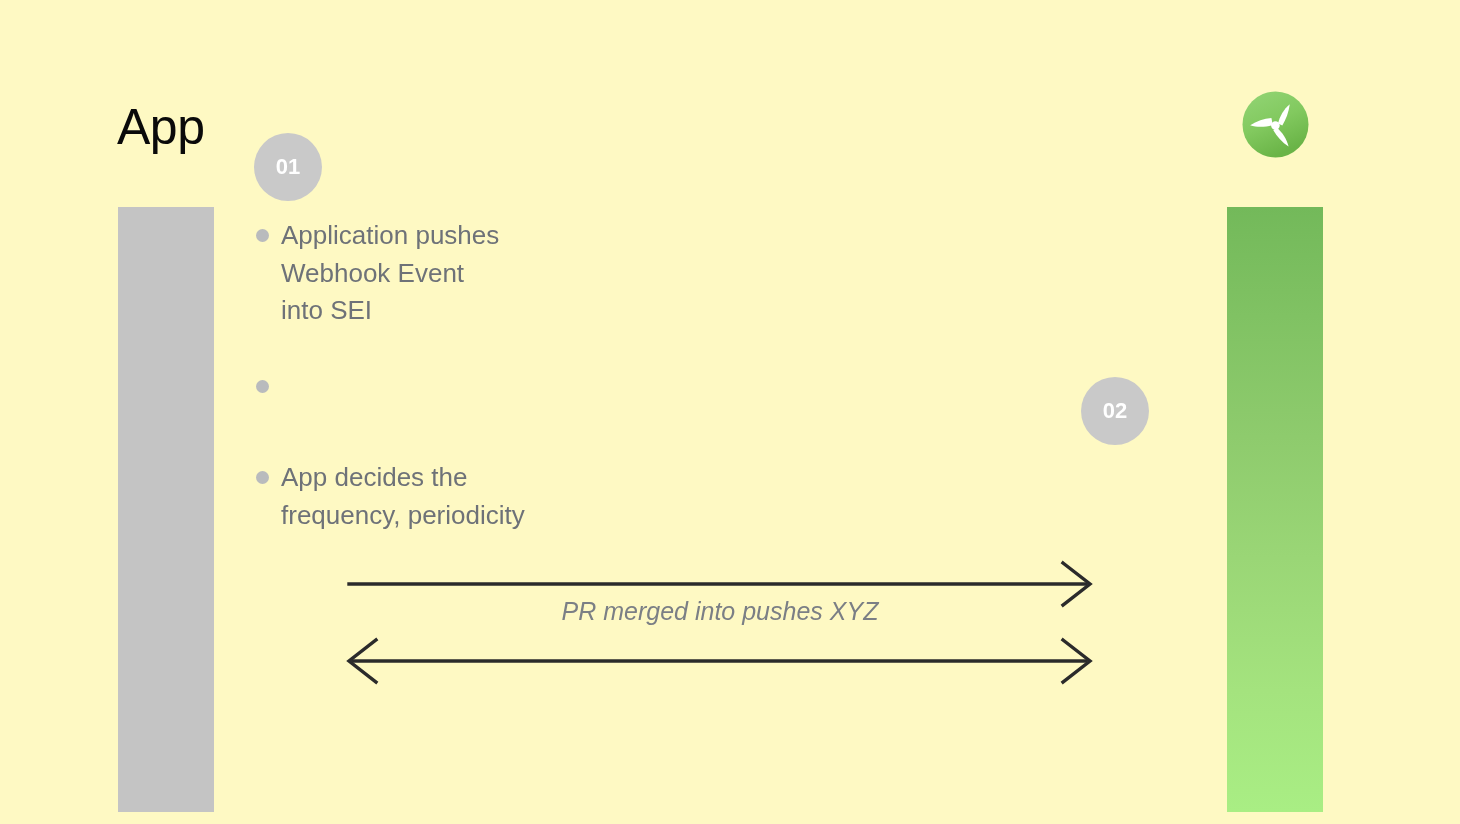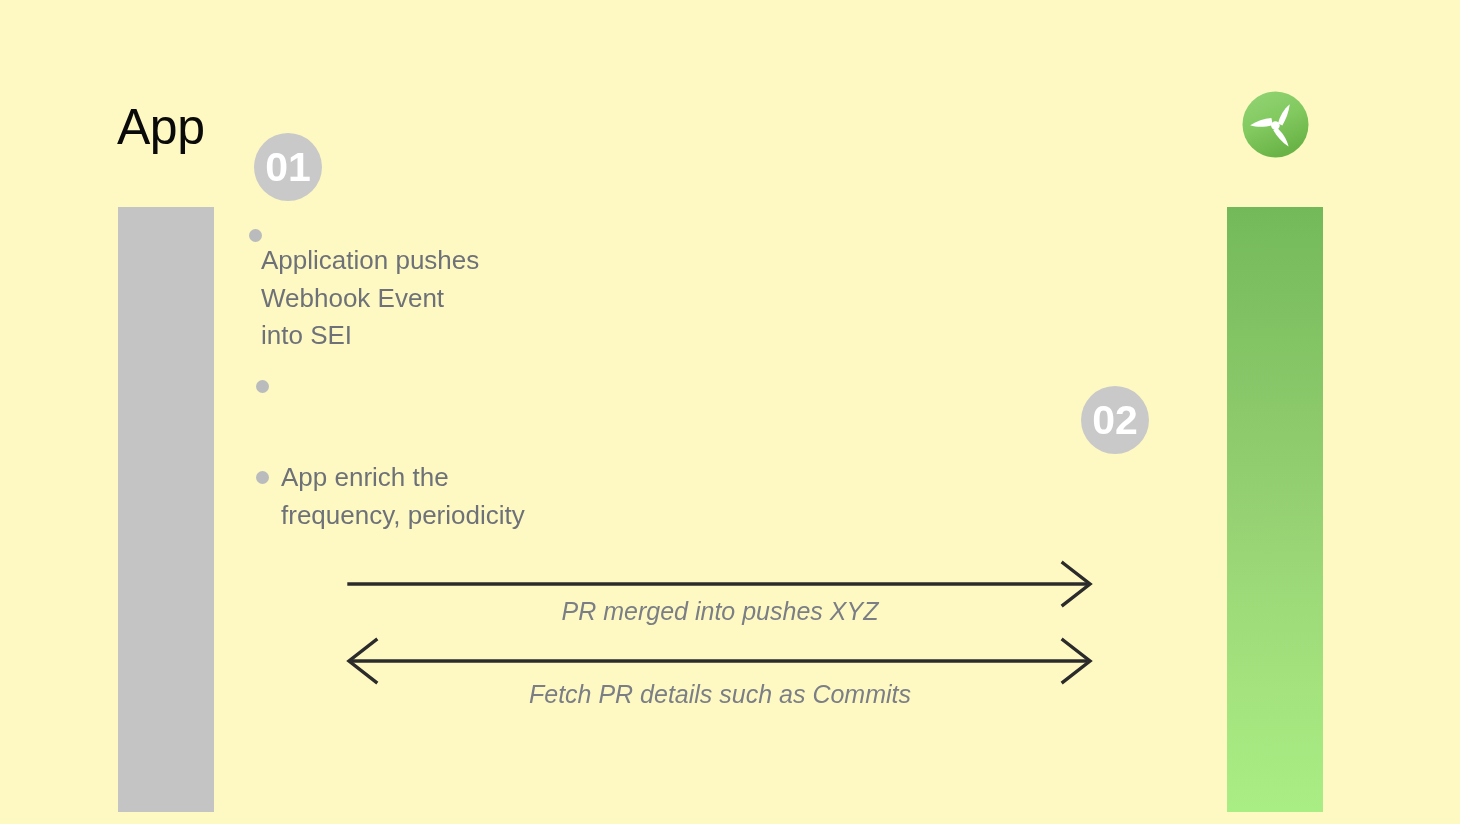--- a/index.html
+++ b/index.html
@@ -54,29 +54,29 @@
   }
 
   
   .step-badge {
     position: absolute;
     width: 68px;
     height: 68px;
     border-radius: 50%;
     background: #c9c9c9;
     color: #ffffff;
-    font-size: 41px;
+    font-size: 22px;
     font-weight: 700;
     display: flex;
     align-items: center;
     justify-content: center;
     letter-spacing: 0px;
   }
   #badge-01 { left: 254px;  top: 133px; }
-  #badge-02 { left: 1081px; top: 386px; }
+  #badge-02 { left: 1081px; top: 377px; }
 
   
   .bullet {
     position: absolute;
     display: flex;
     align-items: flex-start;
     font-size: 26px;
     line-height: 37.5px;
     color: #6e7278;
   }
@@ -89,21 +89,21 @@
     margin-top: 12px;
   }
   .bullet .txt { white-space: pre-line; }
 
   
   .bullet.left .txt { margin-left: 12px; }
   
   .bullet.right { flex-direction: row-reverse; text-align: right; }
   .bullet.right .txt { margin-right: 12px; }
 
-  #bullet-a { left: 249px; top: 217px; flex-direction: column; }
+  #bullet-a { left: 256px; top: 217px; }
   #bullet-b { left: 256px; top: 368px; }
   #bullet-c { left: 256px; top: 459px; }
   #bullet-d { left: 935px; top: 462px; width: 250px; justify-content: flex-start; }
 
   
   #arrows {
     position: absolute;
     left: 0;
     top: 0;
     width: 1460px;
@@ -164,35 +164,34 @@
 Webhook Event
 into SEI</span>
   </div>
 
   <div class="bullet left" id="bullet-b">
     <span class="dot"></span>
   </div>
 
   <div class="bullet left" id="bullet-c">
     <span class="dot"></span>
-    <span class="txt">App enrich the
+    <span class="txt">App decides the
 frequency, periodicity</span>
   </div>
 
 
   <svg id="arrows" viewBox="0 0 1460 824">
 
     <g stroke="#2b2b2b" stroke-width="3.4" fill="none" stroke-linecap="square">
       <line x1="349" y1="584" x2="1086" y2="584"></line>
       <polyline points="1063,563 1090,584 1063,605"></polyline>
     </g>
 
     <g stroke="#2b2b2b" stroke-width="3.4" fill="none" stroke-linecap="square">
       <line x1="353" y1="661" x2="1086" y2="661"></line>
       <polyline points="376,640 349,661 376,682"></polyline>
       <polyline points="1063,640 1090,661 1063,682"></polyline>
     </g>
   </svg>
 
   <div class="arrow-label" id="label-top">PR merged into pushes XYZ</div>
-  <div class="arrow-label" id="label-bottom">Fetch PR details such as Commits</div>
 
 </div>
 
 </body></html>

